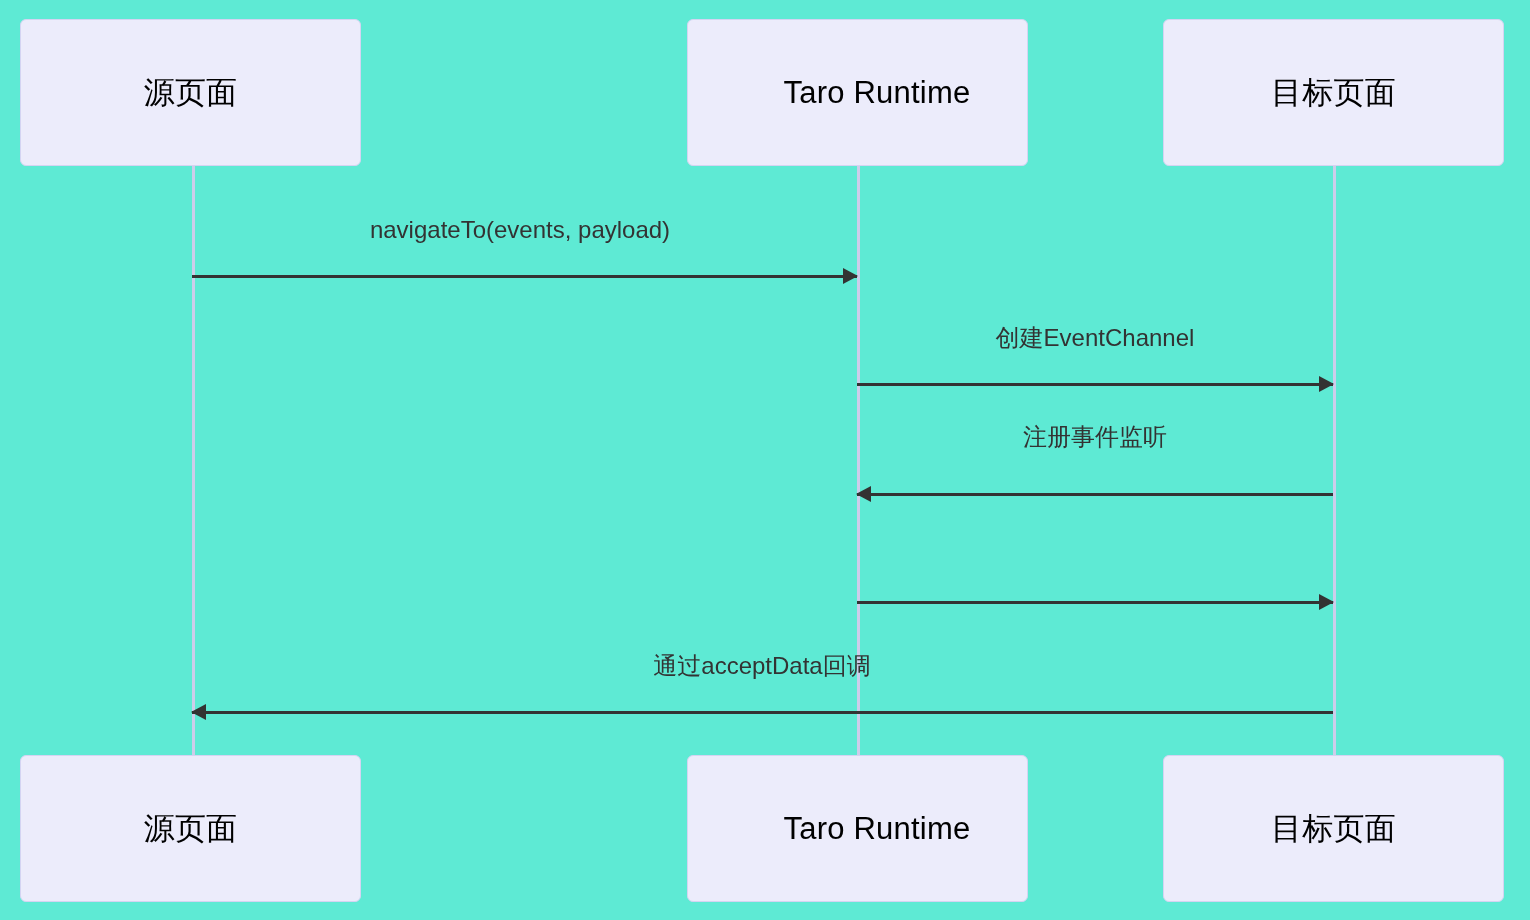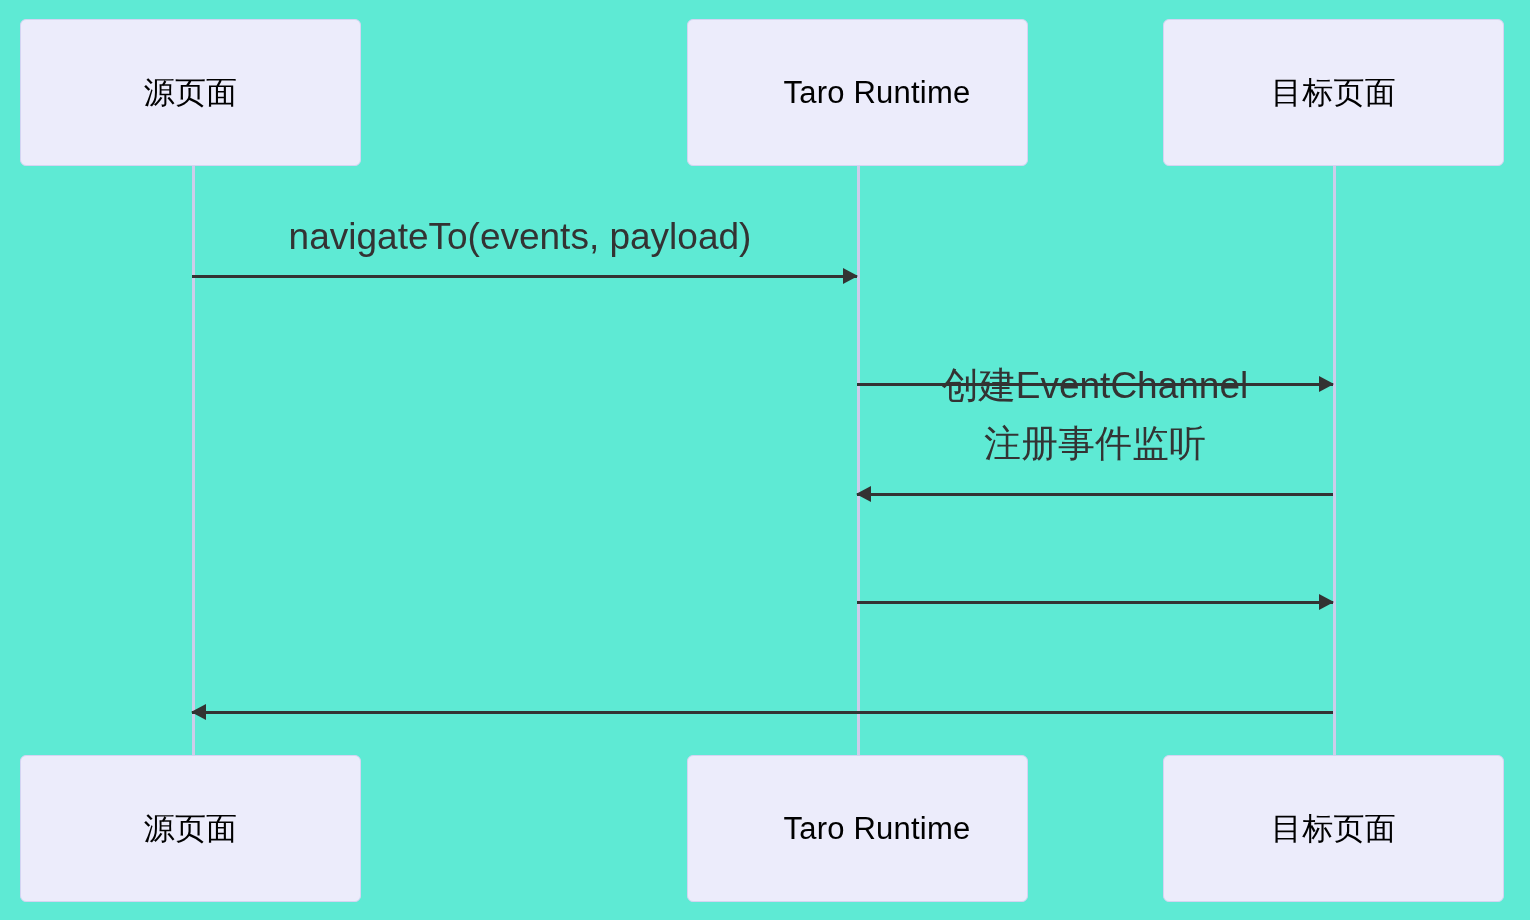--- a/index.html
+++ b/index.html
@@ -74,21 +74,21 @@
     right: -1px;
     border-left: 15px solid #333333;
   }
   .msg-head.left {
     left: -1px;
     border-right: 15px solid #333333;
   }
   .msg-label {
     position: absolute;
     transform: translate(-50%, 0);
-    font-size: 37px;
+    font-size: 24px;
     color: #333333;
     line-height: 1;
     white-space: nowrap;
     z-index: 4;
     background: transparent;
     text-align: right;
   }
 </style>
 </head>
 <body>
@@ -108,37 +108,38 @@
   <div class="actor-box" style="left:1163px; top:19px; width:341px; height:147px;">
     <span class="actor-label">目标页面</span>
   </div>
 
   <div class="msg-label" style="left:520px; top:218px;">navigateTo(events, payload)</div>
   <div class="message" style="left:192px; top:275px; width:665px;">
     <div class="msg-line"></div>
     <div class="msg-head right"></div>
   </div>
 
-  <div class="msg-label" style="left:1095px; top:326px;margin-top:41px;">创建EventChannel</div>
+  <div class="msg-label" style="left:1095px; top:326px;">创建EventChannel</div>
   <div class="message" style="left:857px; top:383px; width:476px;">
     <div class="msg-line"></div>
     <div class="msg-head right"></div>
   </div>
 
   <div class="msg-label" style="left:1095px; top:425px;">注册事件监听</div>
   <div class="message" style="left:857px; top:493px; width:476px;">
     <div class="msg-line"></div>
     <div class="msg-head left"></div>
   </div>
 
   <div class="message" style="left:857px; top:601px; width:476px;">
     <div class="msg-line"></div>
     <div class="msg-head right"></div>
   </div>
 
+  <div class="msg-label" style="left:762px; top:654px;">通过acceptData回调</div>
   <div class="message" style="left:192px; top:711px; width:1141px;">
     <div class="msg-line"></div>
     <div class="msg-head left"></div>
   </div>
 
   <div class="actor-box" style="left:20px; top:755px; width:341px; height:147px;">
     <span class="actor-label">源页面</span>
   </div>
   <div class="actor-box" style="left:687px; top:755px; width:341px; height:147px;">
     <span class="actor-label latin">Taro Runtime</span>

